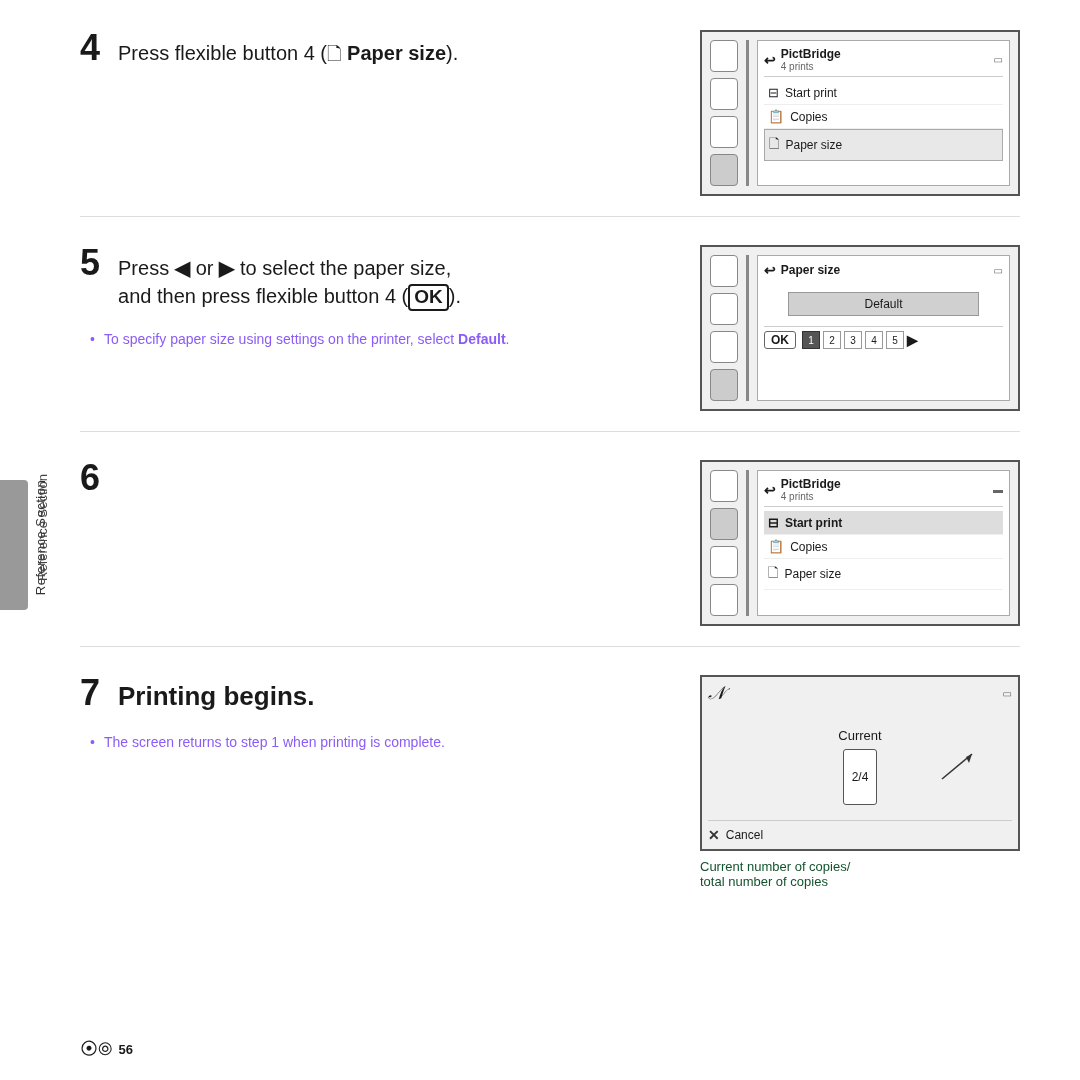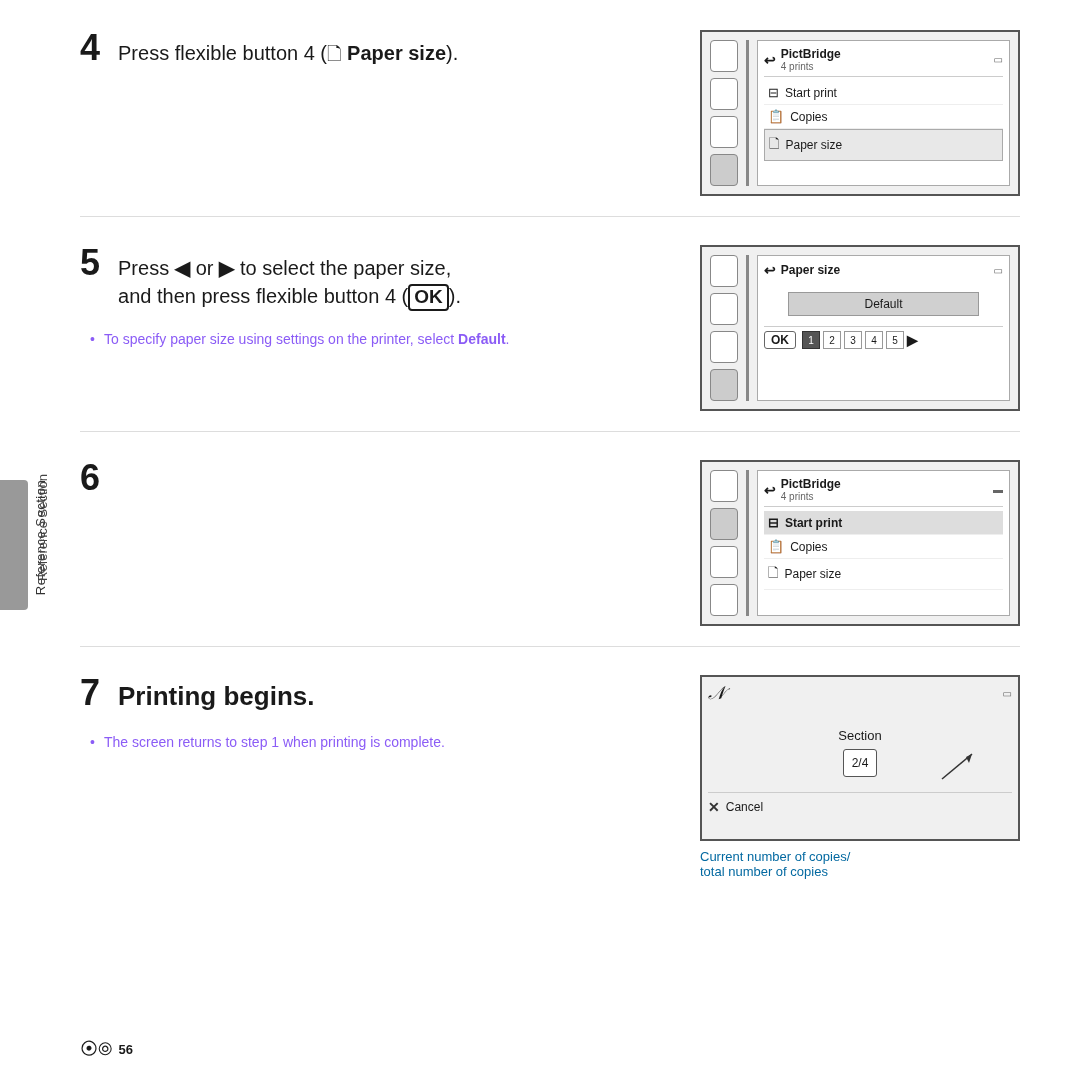--- a/index.html
+++ b/index.html
@@ -281,21 +281,21 @@
     }
     .printing-label {
       text-align: center;
       font-size: 13px;
       margin: 20px 0 6px 0;
     }
     .print-counter {
       background: #fff;
       border: 1.5px solid #555;
       border-radius: 3px;
-      padding: 6px 8px;
+      padding: 20px 8px;
       font-size: 12px;
       display: inline-block;
       margin: 0 auto;
     }
     .counter-container {
       text-align: center;
       position: relative;
       margin-bottom: 15px;
     }
     .cancel-bar {
@@ -309,21 +309,21 @@
     .x-icon {
       font-size: 14px;
       font-weight: bold;
       color: #333;
     }
 
     
     .bottom-note {
       margin-top: 4px;
       font-size: 13px;
-      color: #0369a1;
+      color: #14532d;
     }
 
     
     .page-number-area {
       position: absolute;
       bottom: 20px;
       left: 80px;
       display: flex;
       align-items: center;
       gap: 6px;
@@ -506,21 +506,21 @@
         <li>The screen returns to step 1 when printing is complete.</li>
       </ul>
     </div>
     <div class="screen-mockup" style="align-self:flex-start;">
       <div class="device-frame" style="flex-direction:column;padding:6px;">
         <div class="print-screen">
           <div class="print-header">
             <span class="camera-icon-img" style="font-style:italic;font-size:18px;">𝒩</span>
             <span class="battery-icon">▭</span>
           </div>
-          <div class="printing-label">Section</div>
+          <div class="printing-label">Current</div>
           <div class="counter-container">
             <span class="print-counter">2/4</span>
             <svg width="80" height="50" style="position:absolute;right:10px;top:-10px;" viewBox="0 0 80 50">
               <line x1="20" y1="40" x2="50" y2="15" stroke="#333" stroke-width="1.5"></line>
               <polygon points="50,15 44,18 47,24" fill="#333"></polygon>
             </svg>
           </div>
           <div class="cancel-bar">
             <span class="x-icon">✕</span>
             <span>Cancel</span>

